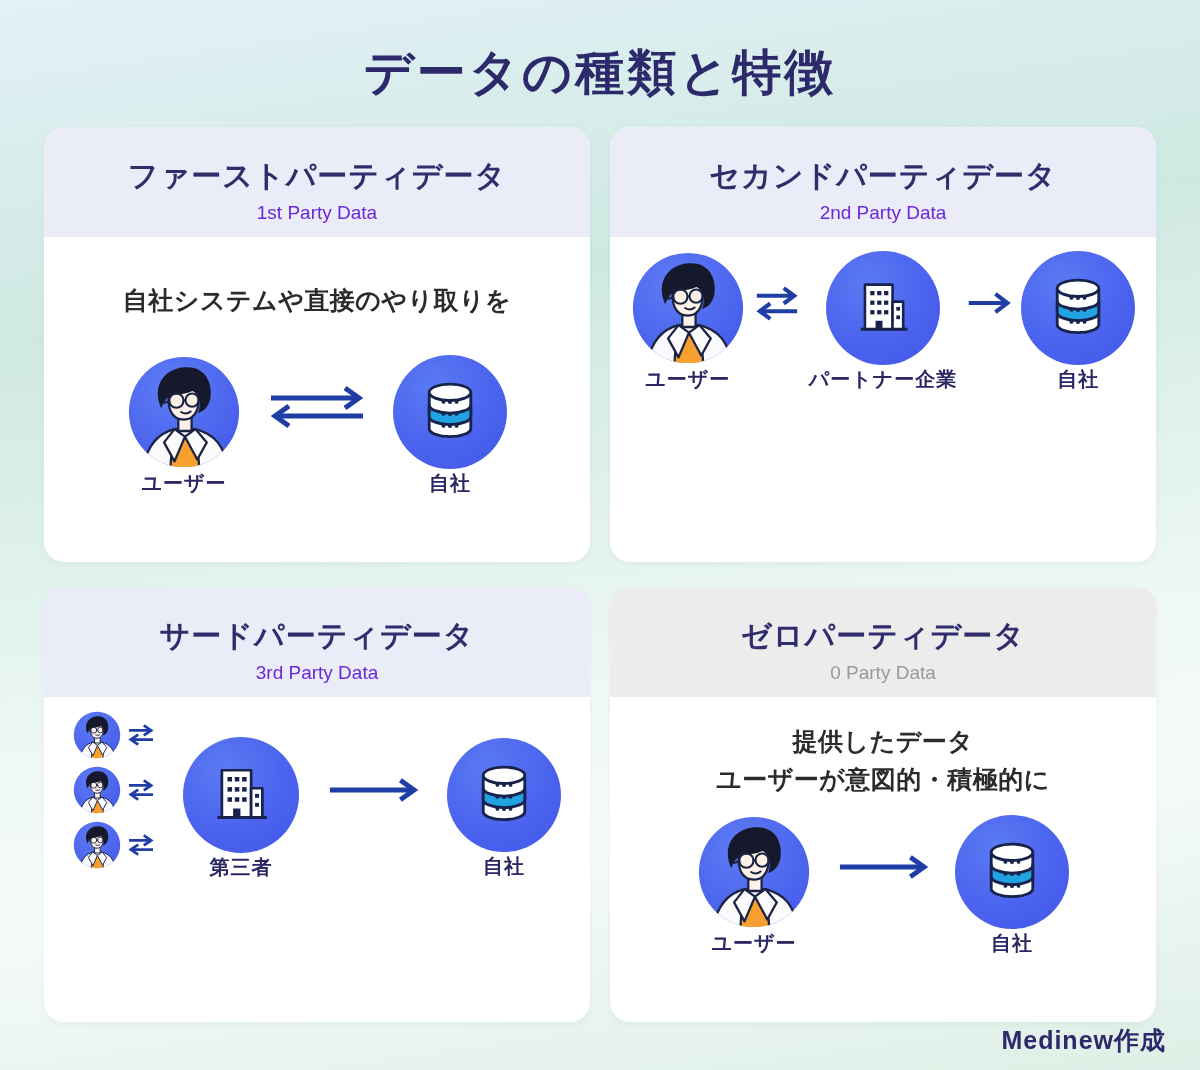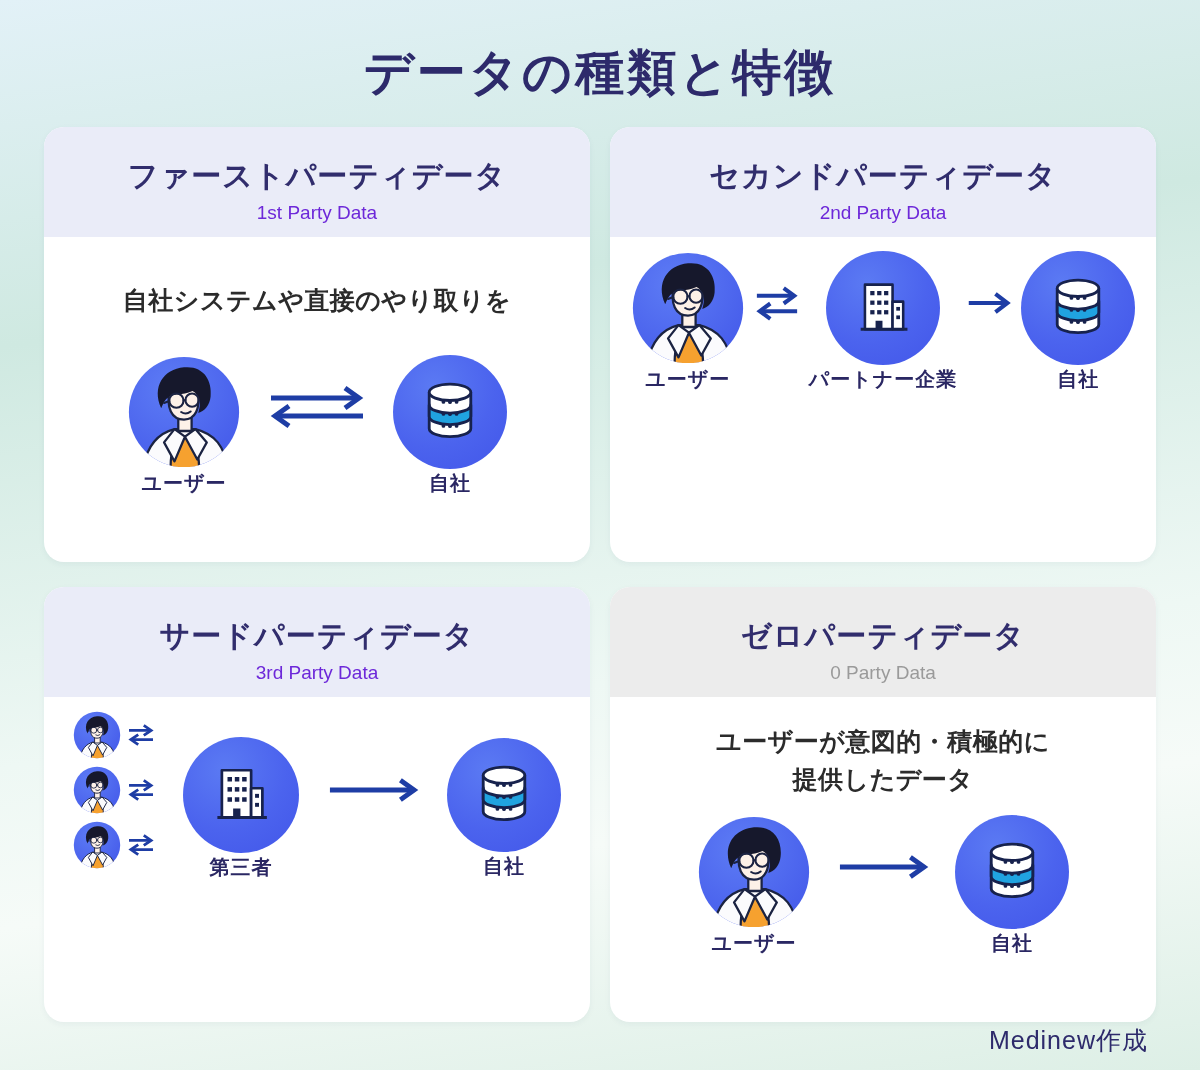--- a/index.html
+++ b/index.html
@@ -53,22 +53,22 @@
   .c114{width:114px;height:114px;} .c116{width:116px;height:116px;}
   .icon-inner-db{width:70px;height:70px;display:flex;}
   .icon-inner-bld{width:68px;height:68px;display:flex;}
   .icon-inner-bld-lg{width:72px;height:72px;display:flex;}
   .avatar-wrap{width:114px;height:114px;}
   .avatar-wrap-sm{width:48px;height:48px;}
   .arrow{display:flex;align-items:center;margin-bottom:38px;}
   .mini-col{display:flex;flex-direction:column;gap:7px;margin-bottom:38px;}
   .mini-row{display:flex;align-items:center;gap:6px;}
   .credit{
-    position:absolute;right:52px;top:1024px;
-    font-size:25px;font-weight:400;color:#2d2a6b;letter-spacing:1px;
+    position:absolute;right:34px;top:1024px;
+    font-size:25px;font-weight:700;color:#2d2a6b;letter-spacing:1px;
   }
   svg{display:block;}
 </style>
 </head>
 <body>
 
 <div class="page">
 
   <h1 class="page-title">データの種類と特徴</h1>
 
@@ -461,22 +461,22 @@
       </div>
     </section>
 
     <section class="card">
       <header class="card-header gray">
         <h2 class="card-title">ゼロパーティデータ</h2>
         <div class="card-subtitle gray">0 Party Data</div>
       </header>
       <div class="card-body">
         <p class="desc">
+          <span>提供したデータ</span>
           <span>ユーザーが意図的・積極的に</span>
-          <span>提供したデータ</span>
         </p>
         <div class="flow g24">
           <div class="unit">
             <div class="avatar-wrap">
                 <svg viewBox="0 0 120 120" width="100%" height="100%">
  <defs>
   <radialGradient id="gk17" cx="38%" cy="28%" r="90%">
    <stop offset="0%" stop-color="#5d7cf5"></stop>
                       <stop offset="100%" stop-color="#4257e9"></stop>
   </radialGradient>

